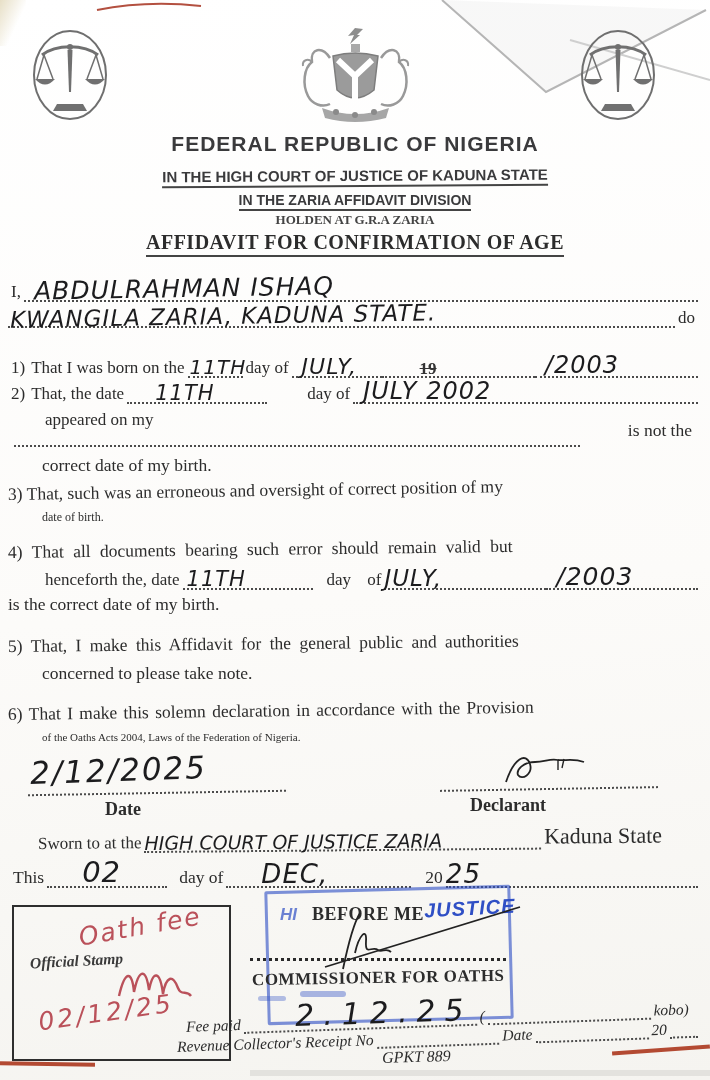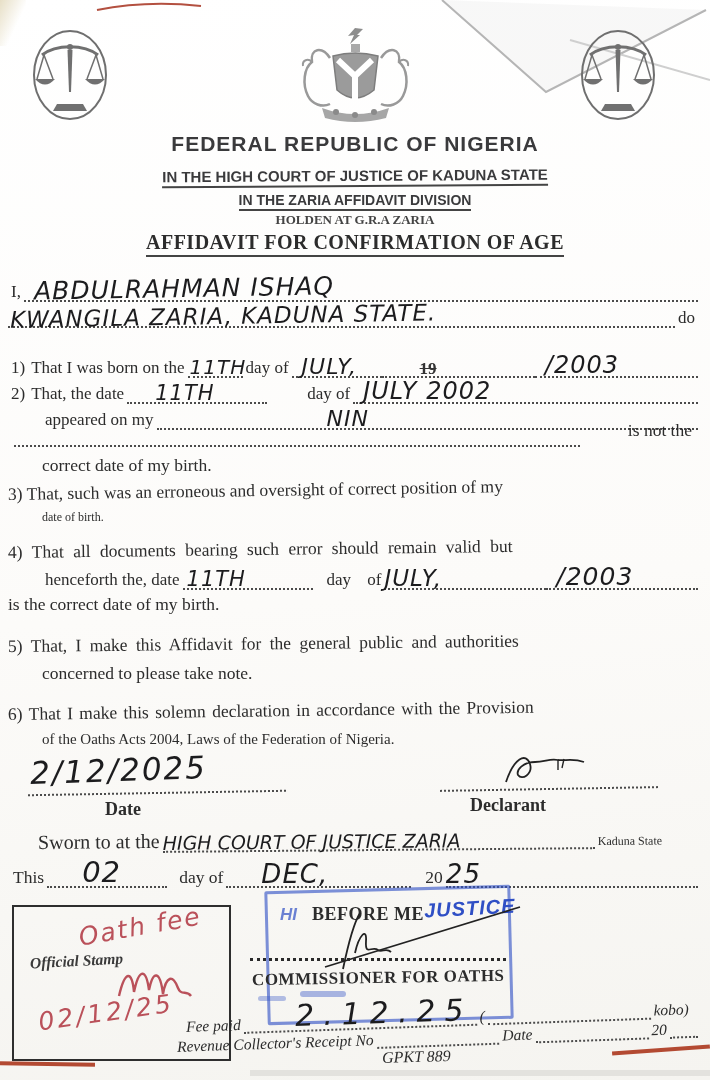--- a/index.html
+++ b/index.html
@@ -133,23 +133,20 @@
     <span class="fill" style="flex-grow:0;flex-basis:140px;">
         <span class="hw" style="font-size:21px;left:28px;">11TH</span>
       </span>
     <span class="t" style="padding-left:40px;">day of</span>
     <span class="fill">
         <span class="hw" style="font-size:24px;">JULY 2002</span>
       </span>
   </div>
   <div class="row" style="left:42px;right:12px;top:404px;height:26px;">
     <span class="t">appeared on my</span>
-    <span class="fill">
-        <span class="hw" style="font-size:22px;left:170px;">NIN</span>
-      </span>
   </div>
   <div class="abs" style="right:18px;top:420px;font-size:17.5px;">is not the</div>
   <div class="abs" style="left:14px;right:130px;top:445px;border-bottom:2px dotted #4b4b4b;height:0;"></div>
   <div class="abs" style="left:42px;top:455px;font-size:17.5px;">correct date of my birth.</div>
 
   <div class="abs" style="left:8px;top:484px;font-size:17.5px;transform:rotate(-0.9deg);transform-origin:left center;white-space:nowrap;">
     <span>3)</span>
     <span>That, such was an erroneous and oversight of correct position of my</span>
   </div>
   <div class="abs" style="left:42px;top:510px;font-size:12px;">date of birth.</div>
@@ -176,41 +173,41 @@
   <div class="abs" style="left:8px;top:636px;font-size:17.5px;word-spacing:4px;transform:rotate(-0.6deg);transform-origin:left center;white-space:nowrap;">
     <span>5)</span>
     <span>That, I make this Affidavit for the general public and authorities</span>
   </div>
   <div class="abs" style="left:42px;top:663px;font-size:17.5px;">concerned to please take note.</div>
 
   <div class="abs" style="left:8px;top:704px;font-size:17.5px;word-spacing:2px;transform:rotate(-0.8deg);transform-origin:left center;white-space:nowrap;">
     <span>6)</span>
     <span>That I make this solemn declaration in accordance with the Provision</span>
   </div>
-  <div class="abs" style="left:42px;top:731px;font-size:15px;">of the Oaths Acts 2004, Laws of the Federation of Nigeria.</div>
+  <div class="abs" style="left:42px;top:731px;font-size:11px;">of the Oaths Acts 2004, Laws of the Federation of Nigeria.</div>
 
   <div class="abs hw" style="left:30px;top:752px;font-size:31px;transform:rotate(-2deg);letter-spacing:2px;">2/12/2025</div>
   <div class="abs" style="left:28px;top:792px;width:258px;border-bottom:2px dotted #4b4b4b;transform:rotate(-1deg);"></div>
   <div class="abs b" style="left:105px;top:799px;font-size:18px;">Date</div>
 
   <div class="abs sig" style="left:498px;top:750px;">
     <svg width="95" height="42" viewBox="0 0 95 42">
       <path d="M8,32 C16,8 28,2 32,14 C35,24 24,31 20,25 C18,20 25,12 37,12 C47,12 52,8 60,10 C67,11 75,8 86,12" fill="none" stroke="#222" stroke-width="1.8"></path>
       <path d="M60,10 L60,20 M66,9 L64,18" stroke="#222" stroke-width="1.4"></path>
     </svg>
   </div>
   <div class="abs" style="left:440px;top:788px;width:218px;border-bottom:2px dotted #4b4b4b;transform:rotate(-1deg);"></div>
   <div class="abs b" style="left:470px;top:795px;font-size:18px;">Declarant</div>
 
   <div class="row" style="left:35px;right:45px;top:828px;height:26px;transform:rotate(-0.5deg);transform-origin:left center;">
-    <span class="t" style="font-size:20px;">Sworn to at the</span>
+    <span class="t" style="font-size:17px;">Sworn to at the</span>
     <span class="fill">
         <span class="hw" style="font-size:19px;letter-spacing:0;left:0;">HIGH COURT OF JUSTICE ZARIA</span>
       </span>
-    <span class="t" style="font-size:12px;">Kaduna State</span>
+    <span class="t" style="font-size:22px;">Kaduna State</span>
   </div>
   <div class="row" style="left:10px;right:12px;top:858px;height:30px;">
     <span class="t" style="font-size:17.5px;">This</span>
     <span class="fill" style="flex-grow:0;flex-basis:120px;">
         <span class="hw" style="font-size:29px;left:35px;">02</span>
       </span>
     <span class="t" style="font-size:17.5px;padding-left:12px;">day of</span>
     <span class="fill" style="flex-grow:0;flex-basis:185px;">
         <span class="hw" style="font-size:26px;left:35px;">DEC,</span>
       </span>

